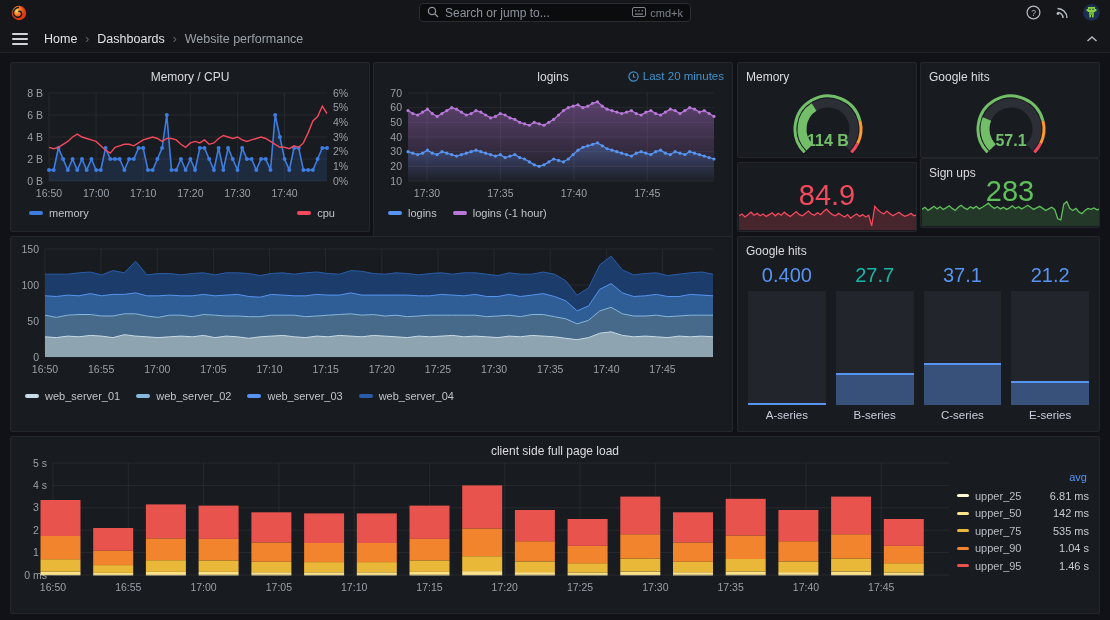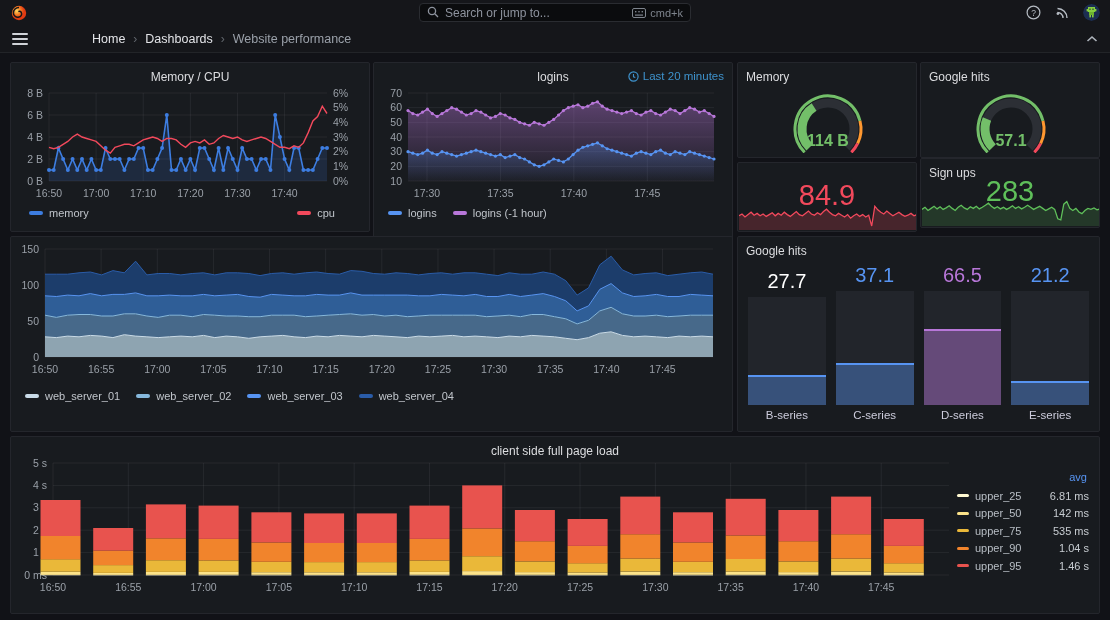--- a/index.html
+++ b/index.html
@@ -8,21 +8,21 @@
   body { position:relative; }
 
   
   .topbar { position:absolute; left:0; top:0; width:1110px; height:25px;
     background:#15161a; display:flex; align-items:center; padding:0 10px; }
   .logo { width:18px; height:18px; display:flex; align-items:center; }
   .searchbox { position:absolute; left:50%; transform:translateX(-50%); width:272px; height:19px;
     background:#0b0c0e; border:1px solid #2a2c31; border-radius:4px;
     display:flex; align-items:center; gap:6px; padding:0 7px; cursor:text; }
   .searchbox .ph { color:#8e939e; font-size:12px; flex:1; white-space:nowrap; }
-  .kbd-hint { display:flex; align-items:center; gap:4px; color:#7e848d; font-size:11px; }
+  .kbd-hint { display:flex; align-items:flex-start; gap:4px; color:#7e848d; font-size:11px; }
   .top-icons { margin-left:auto; display:flex; align-items:center; gap:13px; }
   .tool-icon { width:16px; height:16px; display:flex; align-items:center; justify-content:center; cursor:pointer; }
   .avatar { width:17px; height:17px; border-radius:50%; overflow:hidden; cursor:pointer; }
 
   
   .crumbrow { position:absolute; left:0; top:25px; width:1110px; height:28px;
     background:#15161a; border-bottom:1px solid #222428; display:flex; align-items:center; padding:0 12px; }
   .hamburger { width:16px; height:12px; display:flex; flex-direction:column; justify-content:space-between; cursor:pointer; margin-right:16px; }
   .hamburger i { display:block; height:2px; background:#d0d3d8; border-radius:1px; }
   .crumb { font-size:12.5px; color:#e3e4e8; cursor:pointer; }
@@ -133,21 +133,21 @@
     </span>
   </div>
 </header>
 
 <div class="crumbrow">
   <span class="hamburger">
       <i></i>
       <i></i>
       <i></i>
     </span>
-  <nav style="display:flex;margin-left:48px;">
+  <nav style="display:flex;">
     <span class="crumb">Home</span>
     <span class="crumb-sep">›</span>
     <span class="crumb">Dashboards</span>
     <span class="crumb-sep">›</span>
     <span class="crumb dim">Website performance</span>
   </nav>
   <span class="caret-up">
     <svg width="12" height="8" viewBox="0 0 12 8">
         <polyline points="1.5,6 6,2 10.5,6" fill="none" stroke="#aeb4bc" stroke-width="1.6"></polyline>
       </svg>
@@ -555,45 +555,45 @@
         <span class="swatch" style="background: rgb(42, 92, 168);"></span>
         <span>web_server_04</span>
       </span>
     </div>
 </section>
 
 <section class="panel" style="left:737px;top:236px;width:363px;height:196px;">
   <div class="pt">Google hits</div>
   <div class="bg-row" id="bargauge">
       <div class="bg-col">
-        <div class="bg-val" style="color: #ffffff; margin-top: 6px;">27.7</div>
+        <div class="bg-val" style="color: rgb(87, 148, 242);">0.400</div>
+        <div class="bg-track">
+          <div class="bg-fill" style="height: 1.5%; background: rgba(87, 148, 242, 0.4);">
+            <div class="bg-cap" style="background: rgb(87, 148, 242);"></div>
+          </div>
+        </div>
+        <div class="bg-label">A-series</div>
+      </div>
+      <div class="bg-col">
+        <div class="bg-val" style="color: #14b8a6;">27.7</div>
         <div class="bg-track">
           <div class="bg-fill" style="height: 27.7%; background: rgba(87, 148, 242, 0.4);">
             <div class="bg-cap" style="background: rgb(87, 148, 242);"></div>
           </div>
         </div>
         <div class="bg-label">B-series</div>
       </div>
       <div class="bg-col">
         <div class="bg-val" style="color: rgb(87, 148, 242);">37.1</div>
         <div class="bg-track">
           <div class="bg-fill" style="height: 37.1%; background: rgba(87, 148, 242, 0.4);">
             <div class="bg-cap" style="background: rgb(87, 148, 242);"></div>
           </div>
         </div>
         <div class="bg-label">C-series</div>
-      </div>
-      <div class="bg-col">
-        <div class="bg-val" style="color: rgb(184, 119, 217);">66.5</div>
-        <div class="bg-track">
-          <div class="bg-fill" style="height: 66.5%; background: rgba(184, 119, 217, 0.45);">
-            <div class="bg-cap" style="background: rgb(184, 119, 217);"></div>
-          </div>
-        </div>
-        <div class="bg-label">D-series</div>
       </div>
       <div class="bg-col">
         <div class="bg-val" style="color: rgb(87, 148, 242);">21.2</div>
         <div class="bg-track">
           <div class="bg-fill" style="height: 21.2%; background: rgba(87, 148, 242, 0.4);">
             <div class="bg-cap" style="background: rgb(87, 148, 242);"></div>
           </div>
         </div>
         <div class="bg-label">E-series</div>
       </div>

